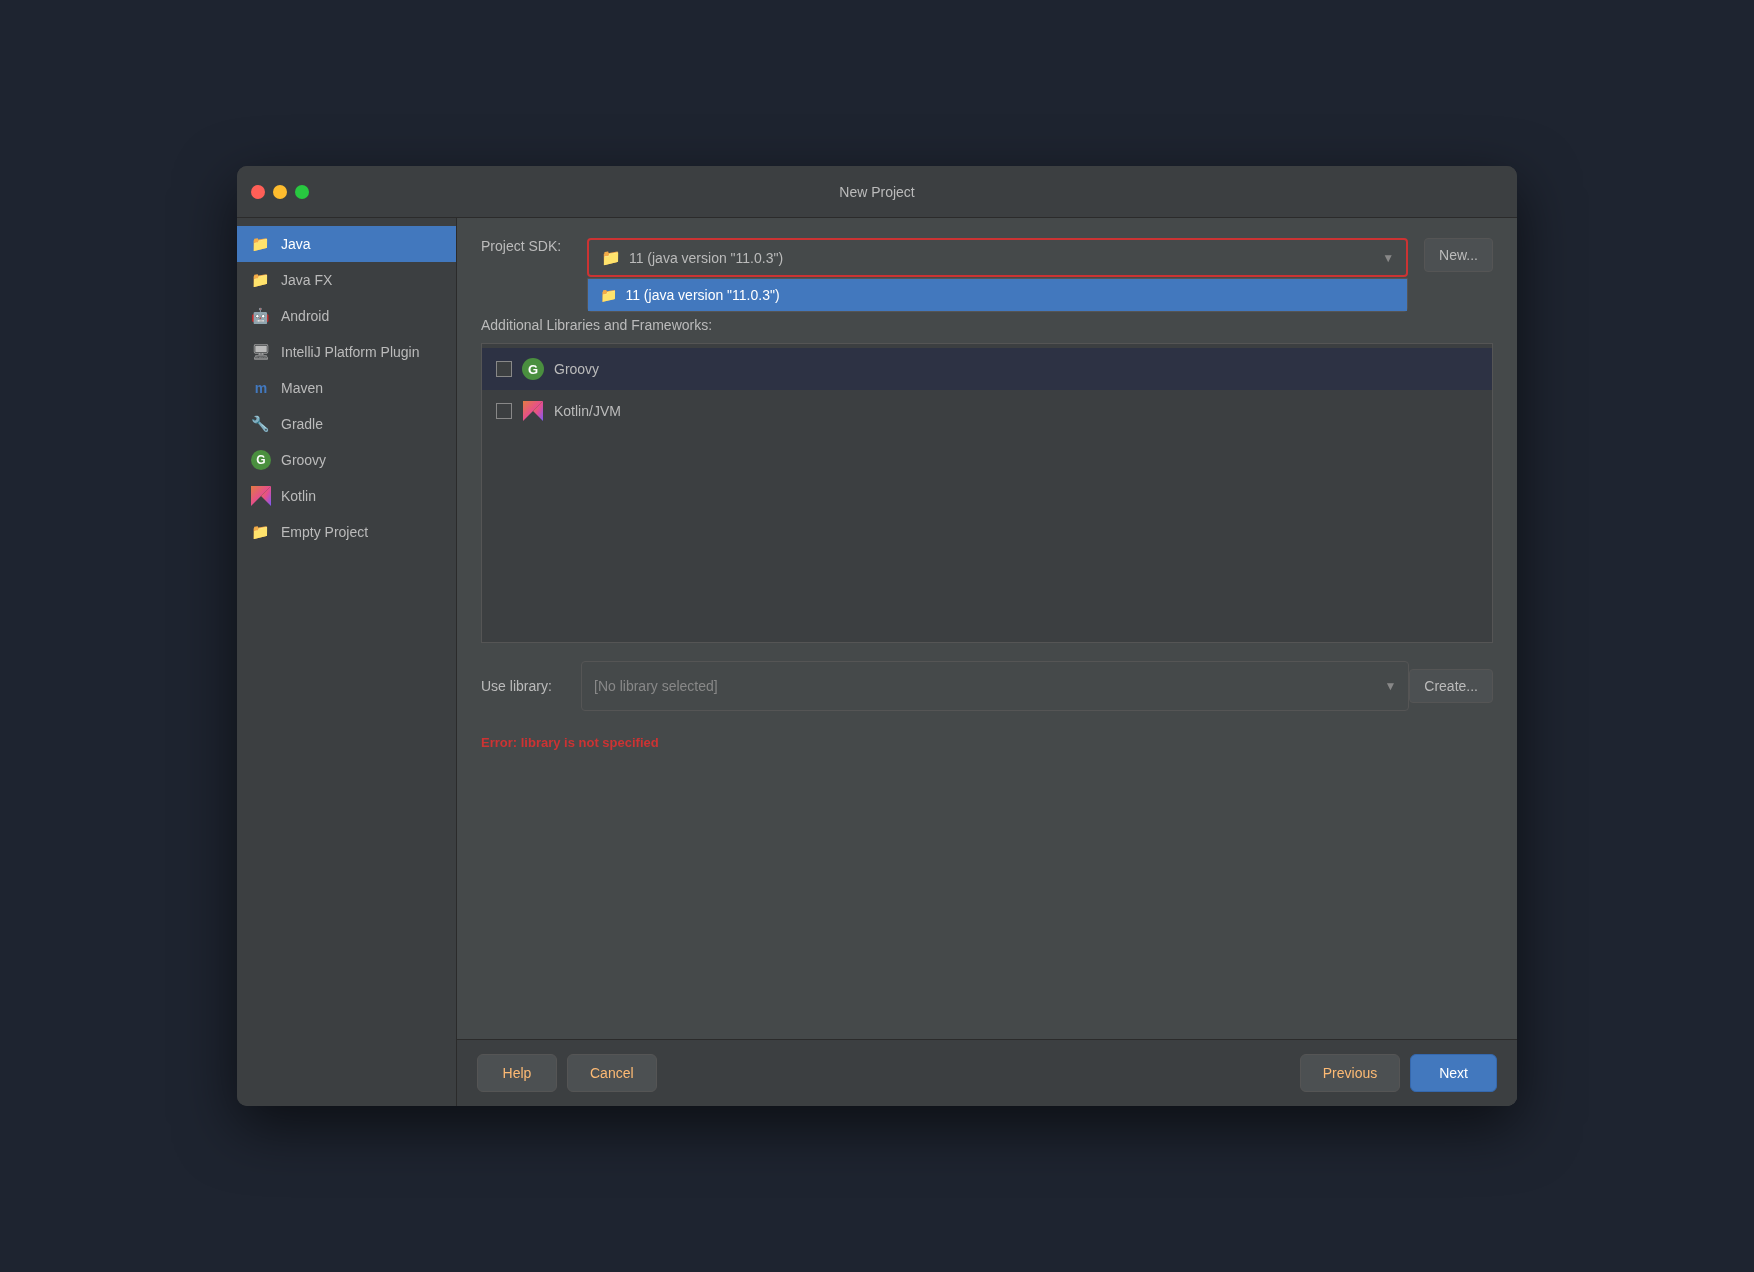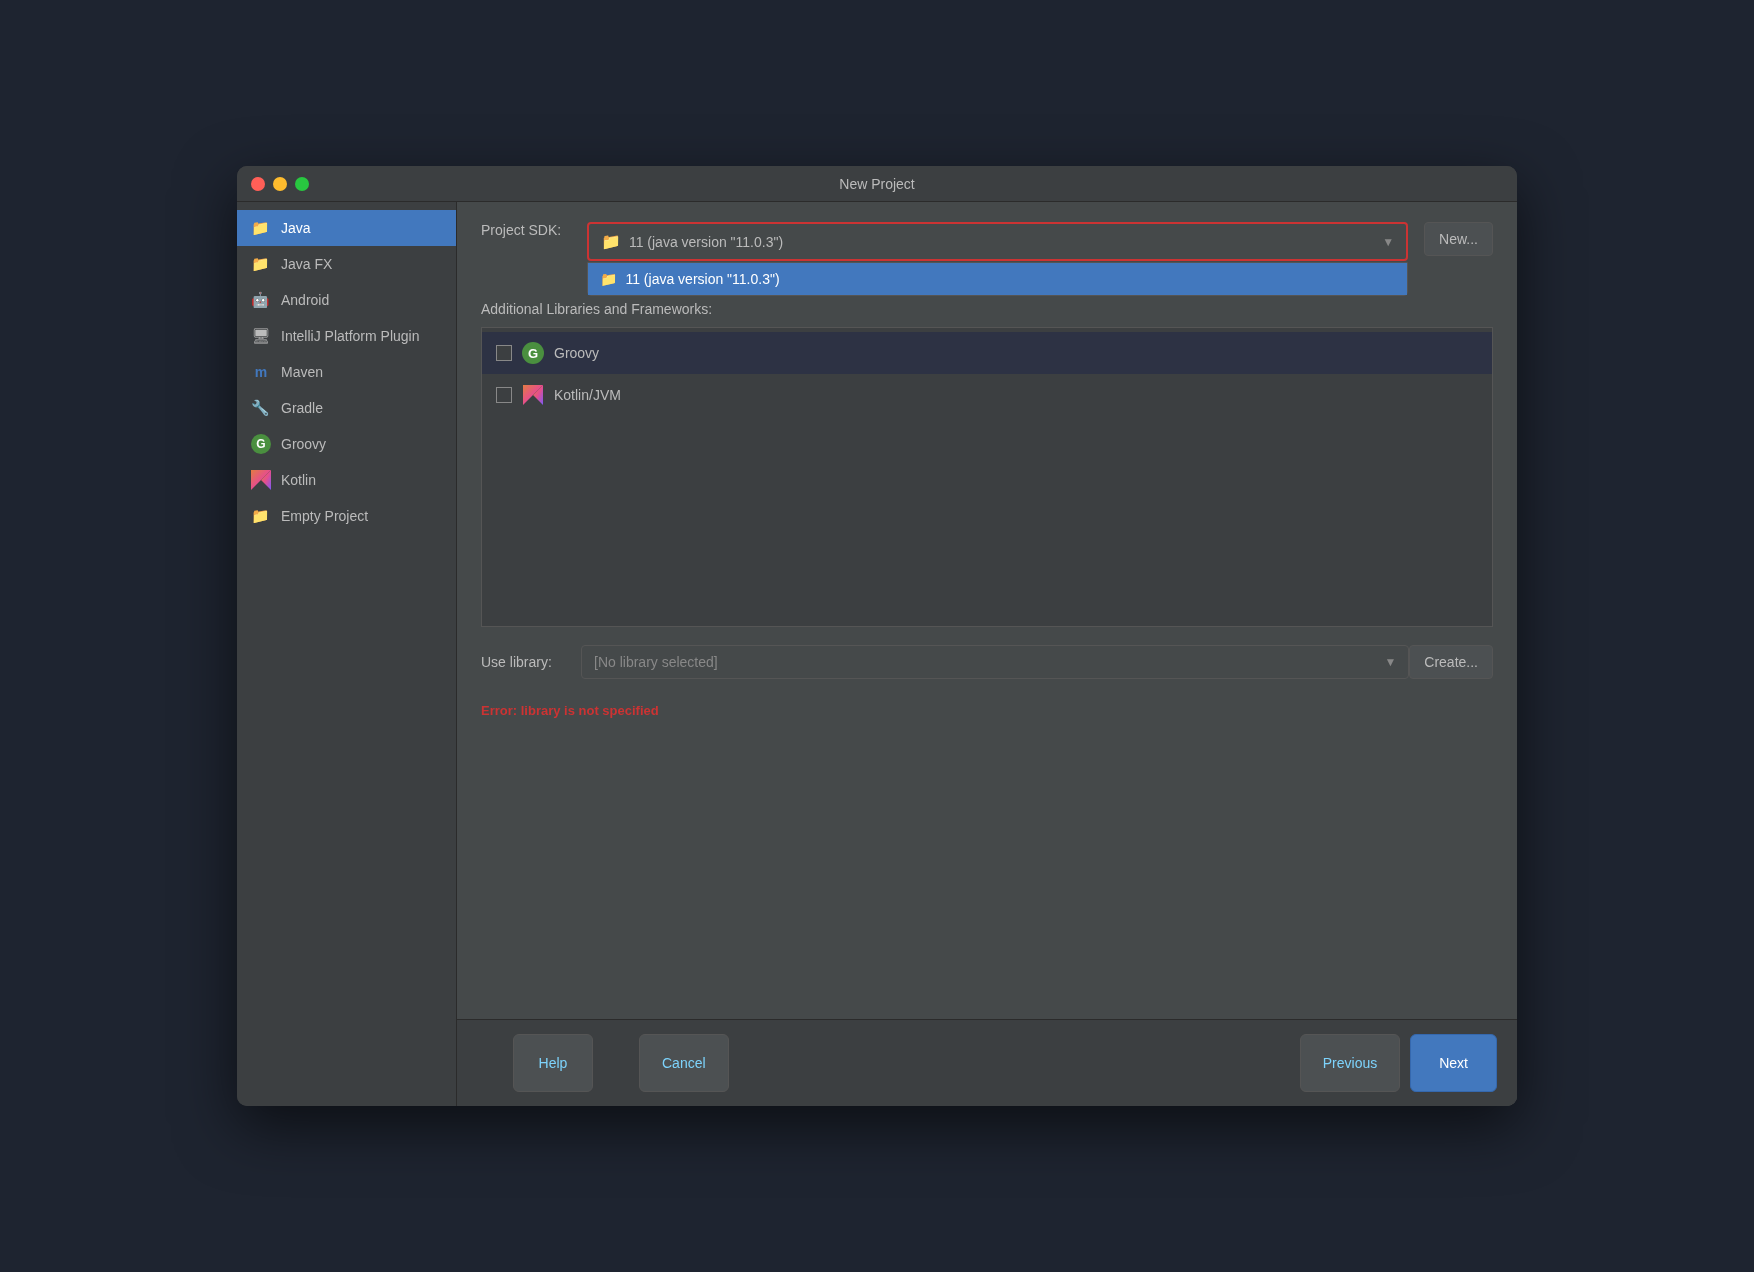--- a/index.html
+++ b/index.html
@@ -17,21 +17,21 @@
       height: 940px;
       background: #3c3f41;
       border-radius: 10px;
       overflow: hidden;
       display: flex;
       flex-direction: column;
       box-shadow: 0 20px 60px rgba(0,0,0,0.6);
     }
     .titlebar {
       background: #3c3f41;
-      height: 36px;
+      height: 52px;
       display: flex;
       align-items: center;
       padding: 0 14px;
       border-bottom: 1px solid #2b2b2b;
       position: relative;
     }
     .traffic-lights {
       display: flex;
       gap: 8px;
     }
@@ -217,21 +217,21 @@
     .library-label {
       color: #bbbbbb;
       font-size: 14px;
       min-width: 100px;
     }
     .library-dropdown {
       flex: 1;
       background: #45494a;
       border: 1px solid #555;
       border-radius: 4px;
-      padding: 8px 12px;
+      padding: 16px 12px;
       color: #888;
       font-size: 14px;
       display: flex;
       align-items: center;
       justify-content: space-between;
     }
     .library-arrow {
       color: #888;
       font-size: 12px;
     }
@@ -266,26 +266,25 @@
       gap: 10px;
     }
     .bottom-right {
       display: flex;
       gap: 10px;
     }
     .btn-standard {
       background: #4c5052;
       border: 1px solid #555;
       border-radius: 6px;
-      color: #7dd3fc;
-      padding: 20px 22px;
+      color: #fdba74;
+      padding: 10px 22px;
       font-size: 14px;
       cursor: pointer;
       min-width: 80px;
-      margin-left: 36px;
     }
     .btn-primary {
       background: #4278be;
       border: 1px solid #3568ae;
       border-radius: 6px;
       color: #ffffff;
       padding: 10px 28px;
       font-size: 14px;
       cursor: pointer;
       min-width: 80px;

